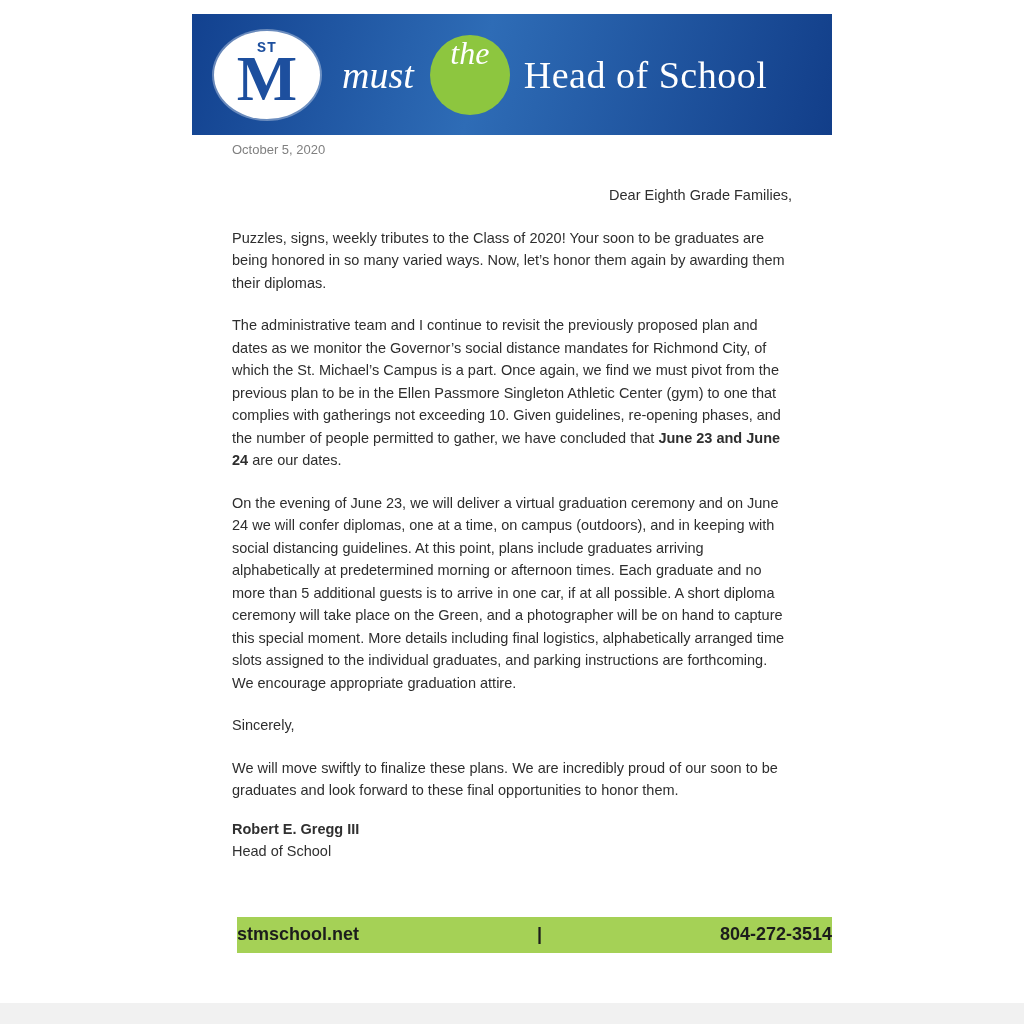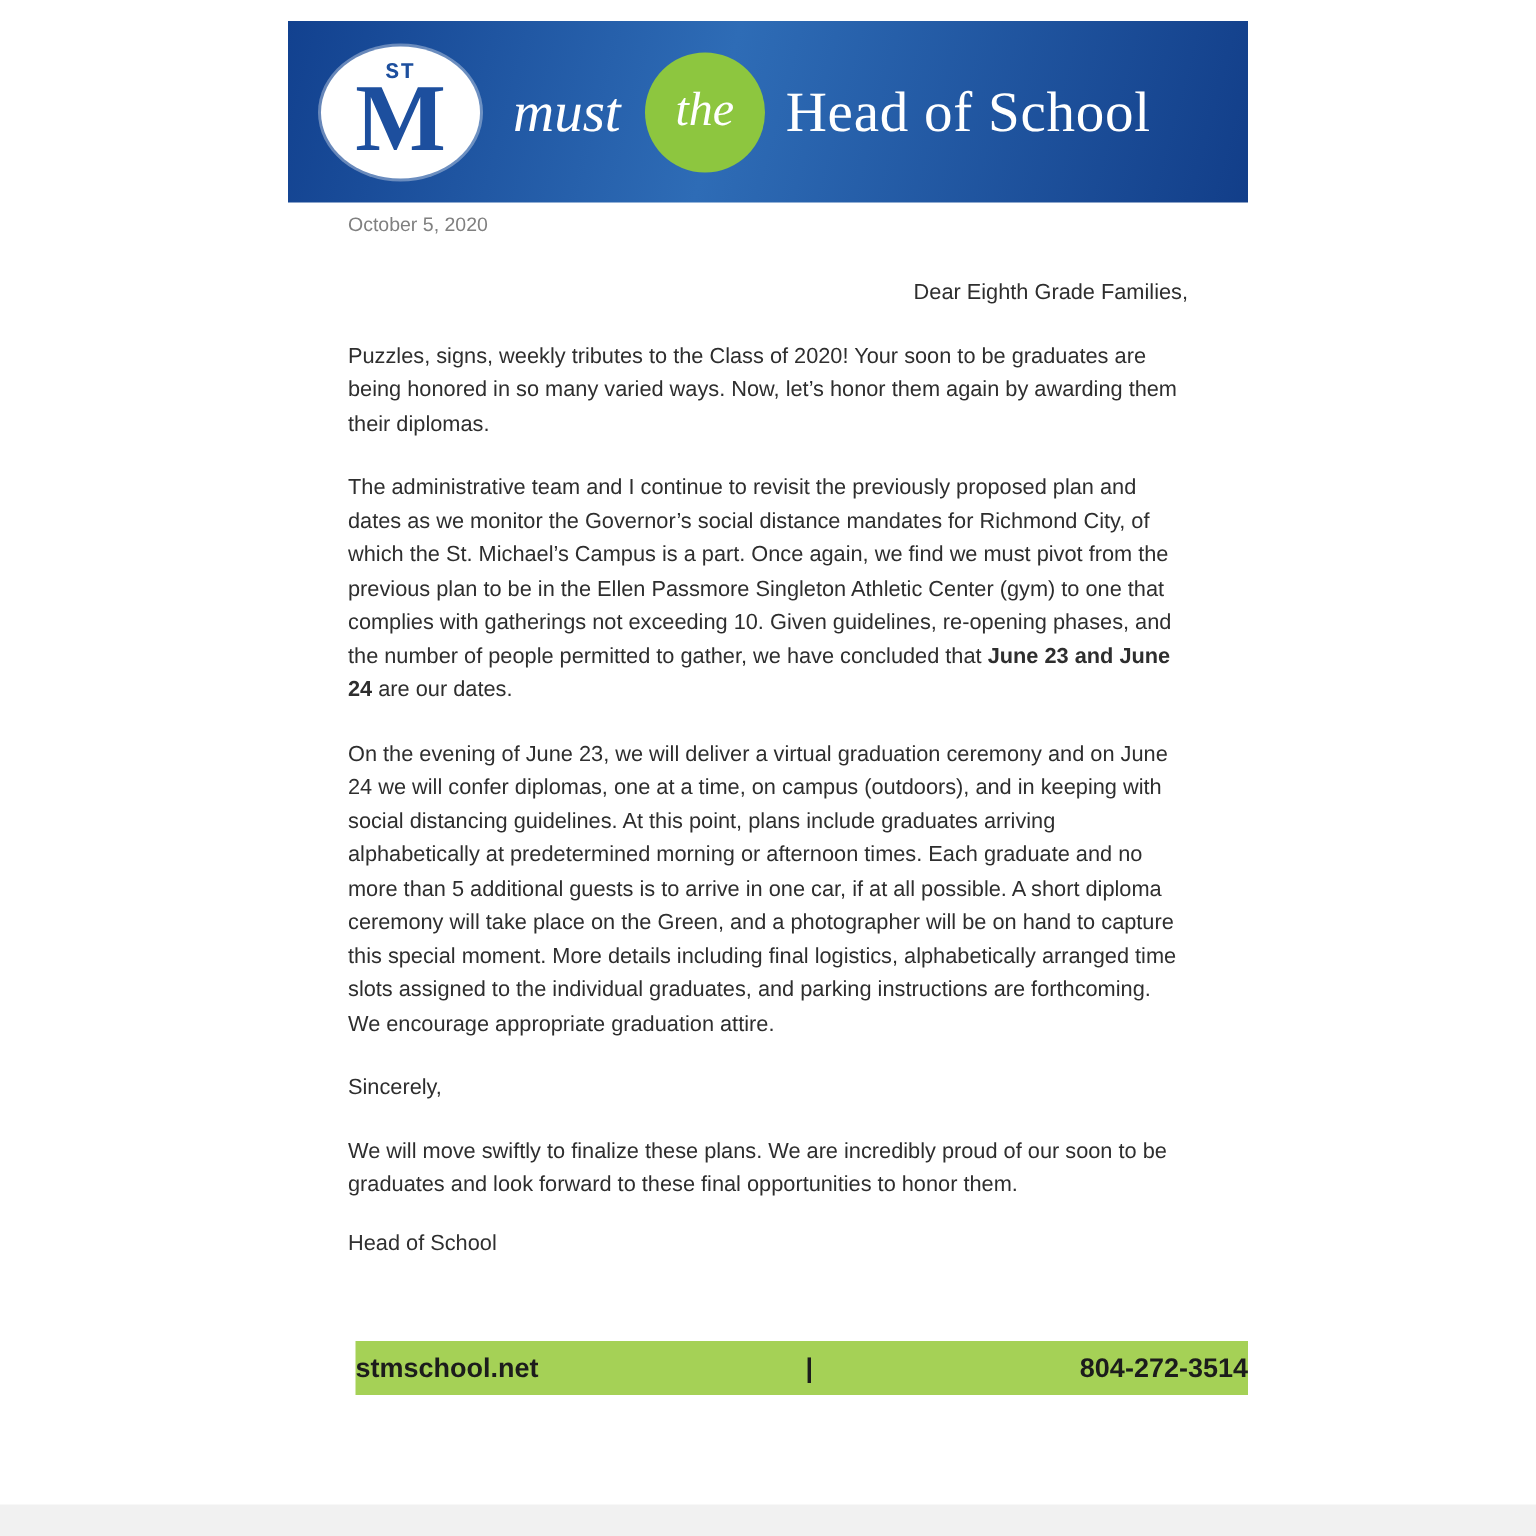--- a/index.html
+++ b/index.html
@@ -61,21 +61,21 @@
     font-size: 38px;
     color: #ffffff;
     margin-left: 22px;
   }
   .the-badge {
     width: 80px;
     height: 80px;
     border-radius: 50%;
     background: #8dc63f;
     display: flex;
-    align-items: center;
+    align-items: flex-start;
     justify-content: center;
     margin: 0 14px 0 16px;
     flex: 0 0 auto;
   }
   .the-text {
     font-family: "Liberation Serif", serif;
     font-style: italic;
     font-size: 32px;
     color: #ffffff;
     padding-bottom: 4px;
@@ -162,20 +162,21 @@
 
     <p><span>The administrative team and I continue to revisit the previously proposed plan and dates as we monitor the Governor’s social distance mandates for Richmond City, of which the St. Michael’s Campus is a part. Once again, we find we must pivot from the previous plan to be in the Ellen Passmore Singleton Athletic Center (gym) to one that complies with gatherings not exceeding 10. Given guidelines, re-opening phases, and the number of people permitted to gather, we have concluded that </span><strong>June 23 and June 24</strong><span> are our dates.</span></p>
 
     <p>On the evening of June 23, we will deliver a virtual graduation ceremony and on June 24 we will confer diplomas, one at a time, on campus (outdoors), and in keeping with social distancing guidelines. At this point, plans include graduates arriving alphabetically at predetermined morning or afternoon times. Each graduate and no more than 5 additional guests is to arrive in one car, if at all possible. A short diploma ceremony will take place on the Green, and a photographer will be on hand to capture this special moment. More details including final logistics, alphabetically arranged time slots assigned to the individual graduates, and parking instructions are forthcoming. We encourage appropriate graduation attire.</p>
 
     <p>Sincerely,</p>
 
     <p>We will move swiftly to finalize these plans. We are incredibly proud of our soon to be graduates and look forward to these final opportunities to honor them.</p>
 
     <div class="signature-block">
+      <div class="signature-name">Robert E. Gregg III</div>
       <div class="signature-title">Head of School</div>
     </div>
   </div>
 
   <div class="footer-bar">
     <span>stmschool.net</span>
     <span class="footer-sep">|</span>
     <span>804-272-3514</span>
   </div>
 

